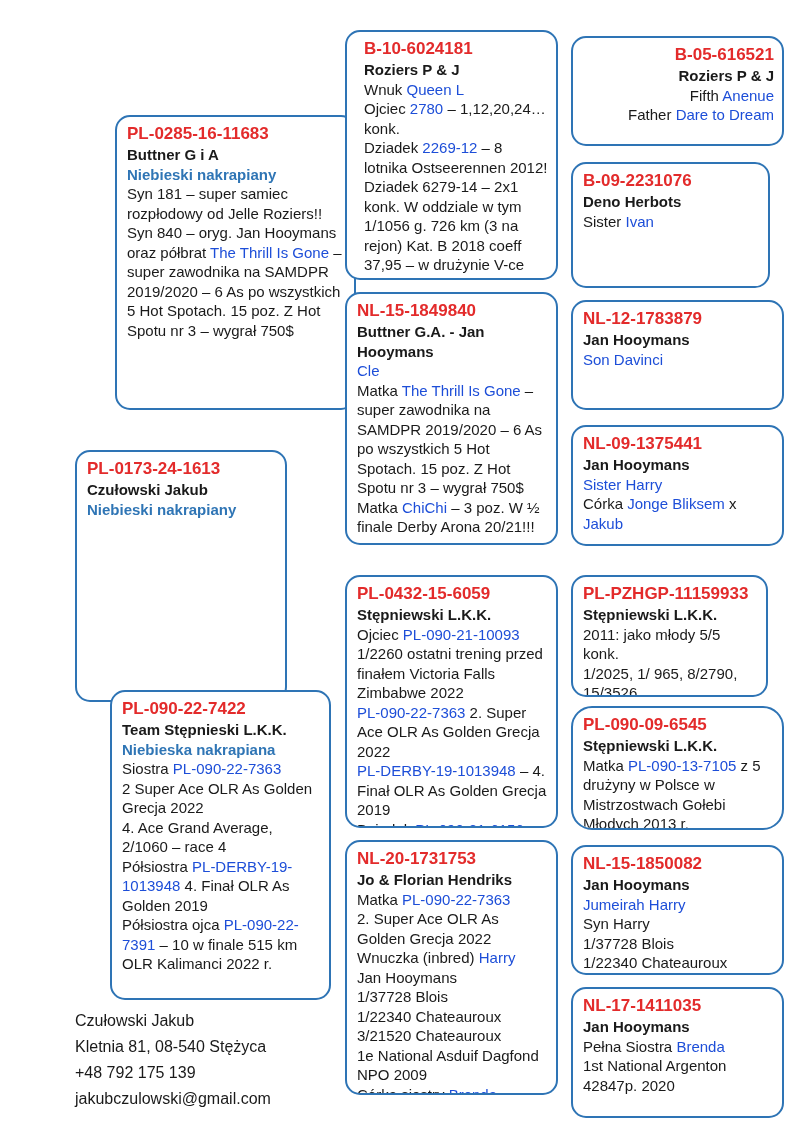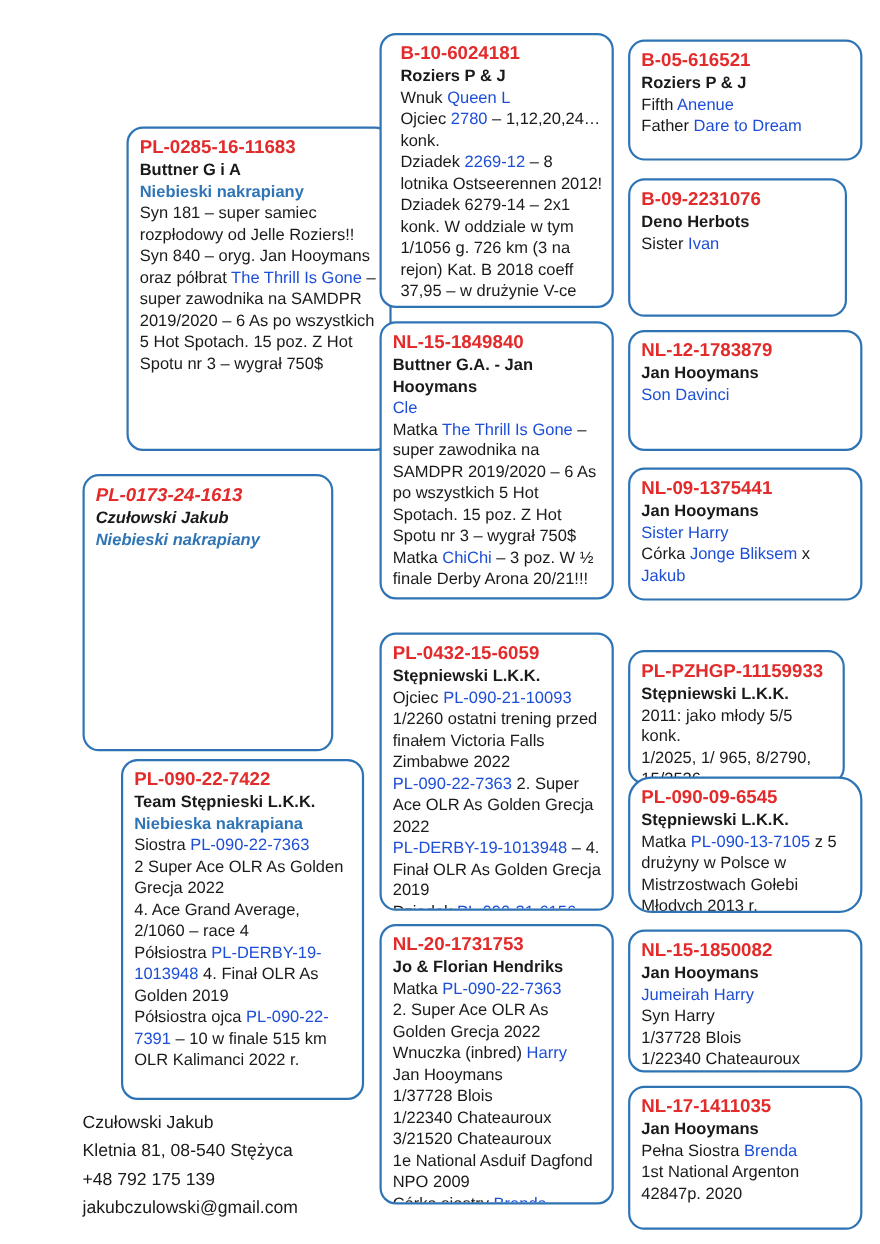--- a/index.html
+++ b/index.html
@@ -60,21 +60,21 @@
 
 <div class="page">
 
   <div class="box" style="left:115px; top:115px; width:241px; height:295px;">
     <div class="ring">PL-0285-16-11683</div>
     <div class="owner">Buttner G i A</div>
     <div class="colorline">Niebieski nakrapiany</div>
     <div class="notes"><span>Syn 181 – super samiec rozpłodowy od Jelle Roziers!! Syn 840 – oryg. Jan Hooymans oraz półbrat </span><span class="g">The Thrill Is Gone</span><span> – super zawodnika na SAMDPR 2019/2020 – 6 As po wszystkich 5 Hot Spotach. 15 poz. Z Hot Spotu nr 3 – wygrał 750$</span></div>
   </div>
 
-  <div class="box" style="left:75px; top:431px; width:228px; height:252px;font-style:italic;">
+  <div class="box" style="left:75px; top:450px; width:212px; height:252px;">
     <div class="ring">PL-0173-24-1613</div>
     <div class="owner">Czułowski Jakub</div>
     <div class="colorline">Niebieski nakrapiany</div>
     <div class="notes"></div>
   </div>
 
   <div class="box" style="left:110px; top:690px; width:221px; height:310px;">
     <div class="ring">PL-090-22-7422</div>
     <div class="owner">Team Stępnieski L.K.K.</div>
     <div class="colorline">Niebieska nakrapiana</div>
@@ -119,21 +119,21 @@
 2. Super Ace OLR As Golden Grecja 2022
 Wnuczka (inbred) </span><span class="g">Harry</span><span>
 Jan Hooymans
 1/37728 Blois
 1/22340 Chateauroux
 3/21520 Chateauroux
 1e National Asduif Dagfond NPO 2009
 Córka siostry </span><span class="g">Brenda</span></div>
   </div>
 
-  <div class="box" style="left:571px; top:36px; width:213px; height:110px;">
+  <div class="box" style="left:571px; top:36px; width:213px; height:110px;text-align:right;">
     <div class="ring">B-05-616521</div>
     <div class="owner">Roziers P &amp; J</div>
     <div class="notes"><span>Fifth </span><span class="g">Anenue</span><span>
 Father </span><span class="g">Dare to Dream</span></div>
   </div>
 
   <div class="box" style="left:571px; top:162px; width:199px; height:126px;">
     <div class="ring">B-09-2231076</div>
     <div class="owner">Deno Herbots</div>
     <div class="notes"><span>Sister </span><span class="g">Ivan</span></div>
@@ -145,21 +145,21 @@
     <div class="notes"><span class="g">Son Davinci</span></div>
   </div>
 
   <div class="box" style="left:571px; top:425px; width:213px; height:121px;">
     <div class="ring">NL-09-1375441</div>
     <div class="owner">Jan Hooymans</div>
     <div class="notes"><span class="g">Sister Harry</span><span>
 Córka </span><span class="g">Jonge Bliksem</span><span> x </span><span class="g">Jakub</span></div>
   </div>
 
-  <div class="box" style="left:571px; top:575px; width:197px; height:122px;margin-top:16px;">
+  <div class="box" style="left:571px; top:575px; width:197px; height:122px;">
     <div class="ring">PL-PZHGP-11159933</div>
     <div class="owner">Stępniewski L.K.K.</div>
     <div class="notes"><span>2011: jako młody 5/5 konk.
 1/2025, 1/ 965, 8/2790, 15/3526
 Coef. 4.40 cat. F</span></div>
   </div>
 
   <div class="box" style="left:571px; top:706px; width:213px; height:124px;border-radius:21px;">
     <div class="ring">PL-090-09-6545</div>
     <div class="owner">Stępniewski L.K.K.</div>

